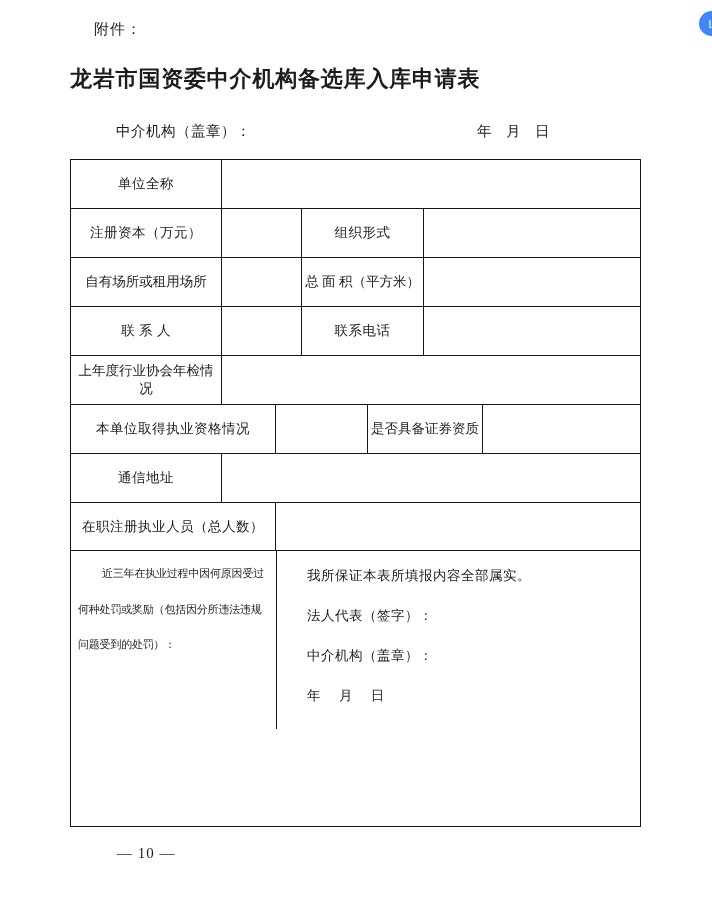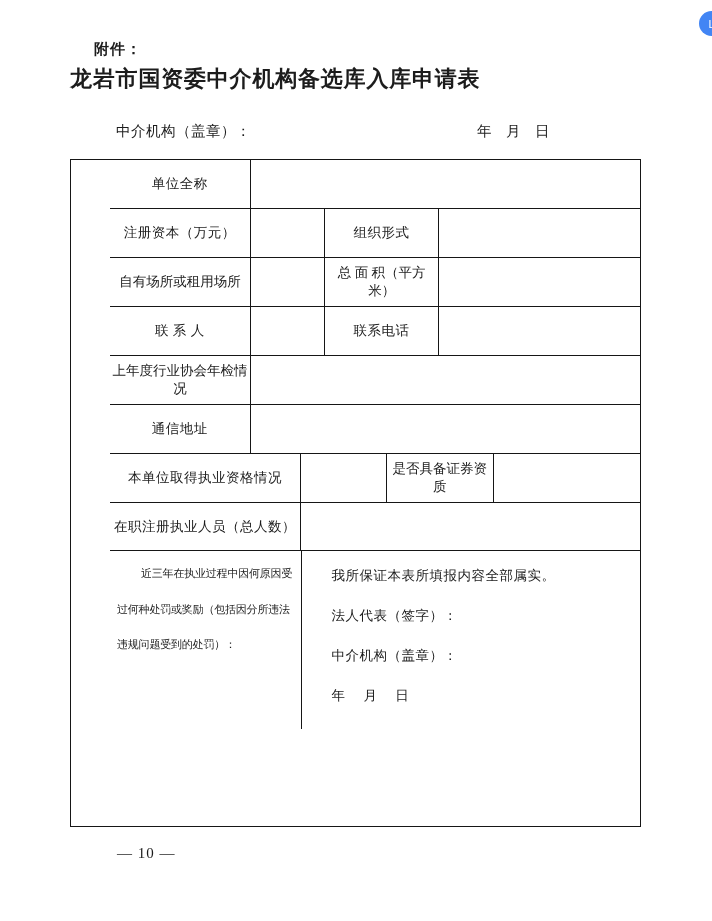--- a/index.html
+++ b/index.html
@@ -4,34 +4,34 @@
 <style>
   html,body { margin:0; padding:0; }
   body {
     width:712px; height:921px; position:relative;
     background:#ffffff; overflow:hidden;
     font-family:"Liberation Serif","DejaVu Serif",serif;
     color:#1c1c1c;
   }
   
   .attachment {
-    position:absolute; left:94px; top:40px;
-    font-size:15px; font-weight:bold; letter-spacing:1px;
+    position:absolute; left:94px; top:20px;
+    font-size:15px; font-weight:normal; letter-spacing:1px;
   }
   .doc-title {
     position:absolute; left:70px; top:64px; width:571px;
     text-align:left; font-size:22px; font-weight:bold; letter-spacing:0.8px;
   }
   .fill-unit { position:absolute; left:116px; top:122px; font-size:14.5px; letter-spacing:0.5px; }
   .header-date { position:absolute; left:477px; top:122px; font-size:14.5px; }
 
   
   .form-table {
     position:absolute; left:70px; top:159px; width:571px; height:668px;
-    border:1px solid #161616; box-sizing:border-box; background:#fff;padding-left:39px;
+    border:1px solid #161616; box-sizing:border-box; background:#fff;
   }
   .row { display:flex; border-bottom:1px solid #161616; box-sizing:border-box; }
   .row:last-child { border-bottom:none; }
   .cell {
     box-sizing:border-box; border-right:1px solid #161616;
     display:flex; align-items:center; justify-content:center;
     font-size:13.5px; text-align:center; letter-spacing:0.5px;
     overflow:hidden;
   }
   .cell:last-child { border-right:none; }
@@ -102,29 +102,29 @@
     <div class="cell w122">联系电话</div>
     <div class="cell w216"></div>
   </div>
 
   <div class="row h49">
     <div class="cell w151 tight">上年度行业协会年检情况</div>
     <div class="cell w418"></div>
   </div>
 
   <div class="row h49">
-    <div class="cell w151">通信地址</div>
-    <div class="cell w418"></div>
-  </div>
-
-  <div class="row h49">
     <div class="cell w205">本单位取得执业资格情况</div>
     <div class="cell w92"></div>
     <div class="cell w115 tight">是否具备证券资质</div>
     <div class="cell w157"></div>
+  </div>
+
+  <div class="row h49">
+    <div class="cell w151">通信地址</div>
+    <div class="cell w418"></div>
   </div>
 
   <div class="row h48">
     <div class="cell w205">在职注册执业人员（总人数）</div>
     <div class="cell w364"></div>
   </div>
 
   <div class="row h178">
     <div class="cell w206 penalty">近三年在执业过程中因何原因受过何种处罚或奖励（包括因分所违法违规问题受到的处罚）：</div>
     <div class="cell w363 decl">

